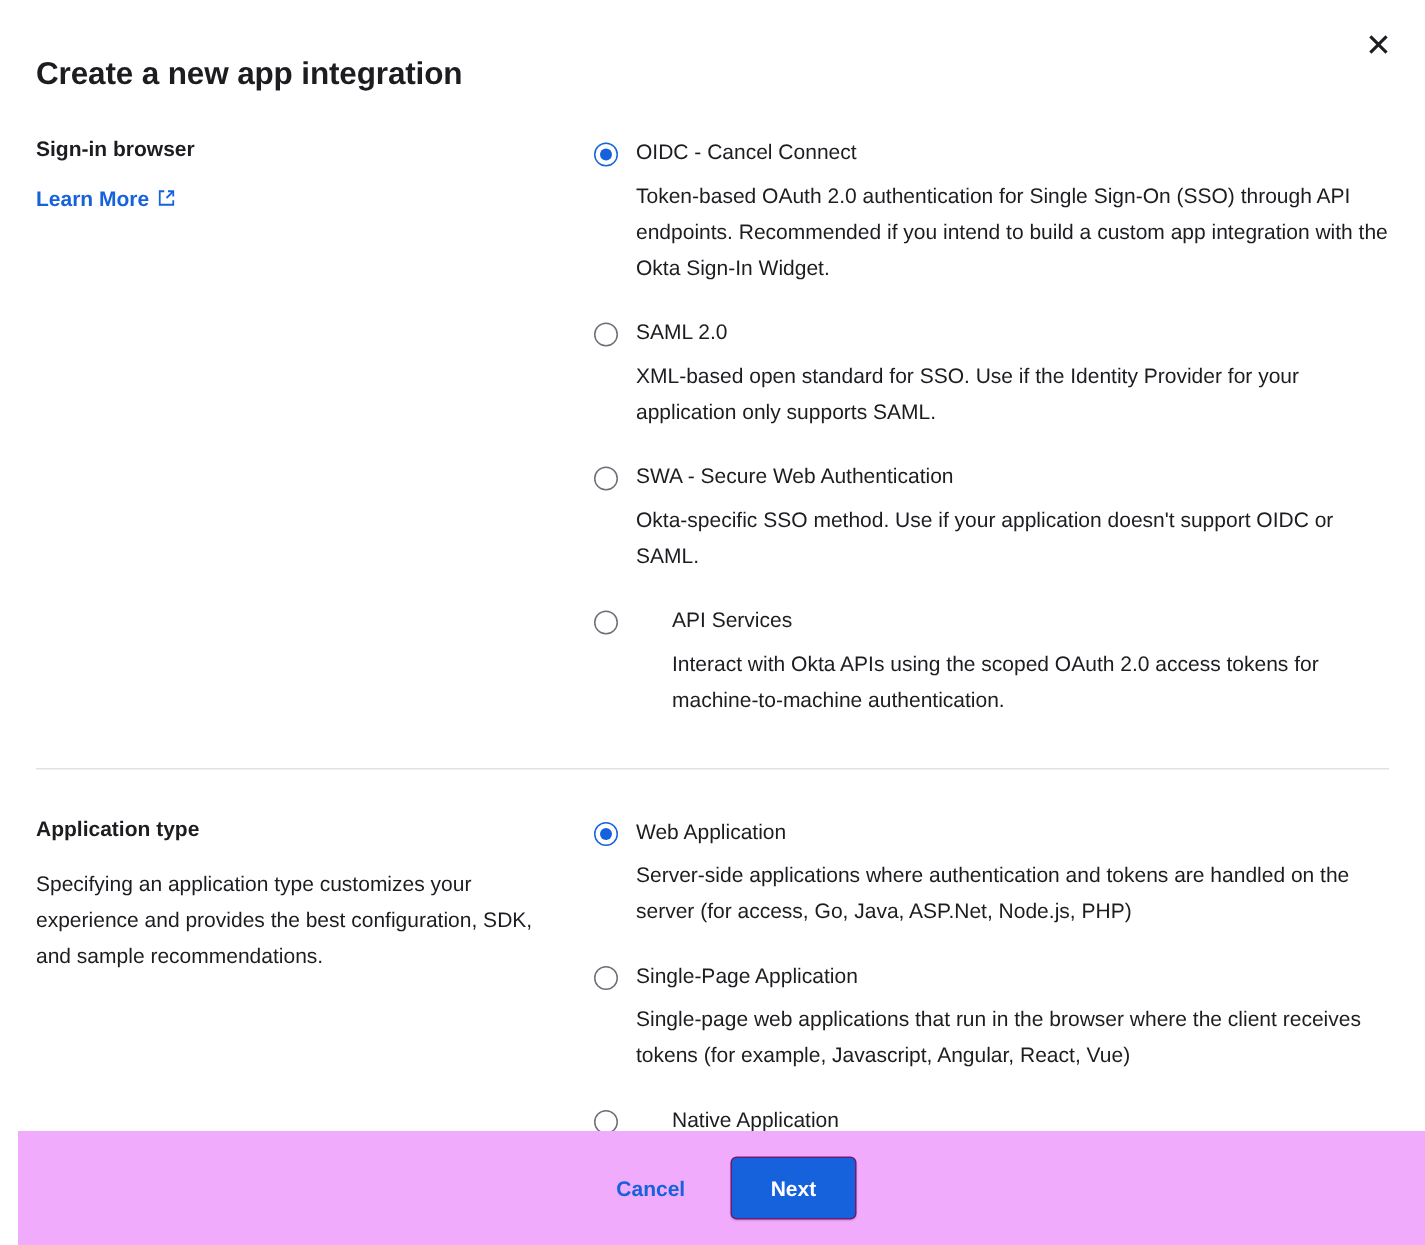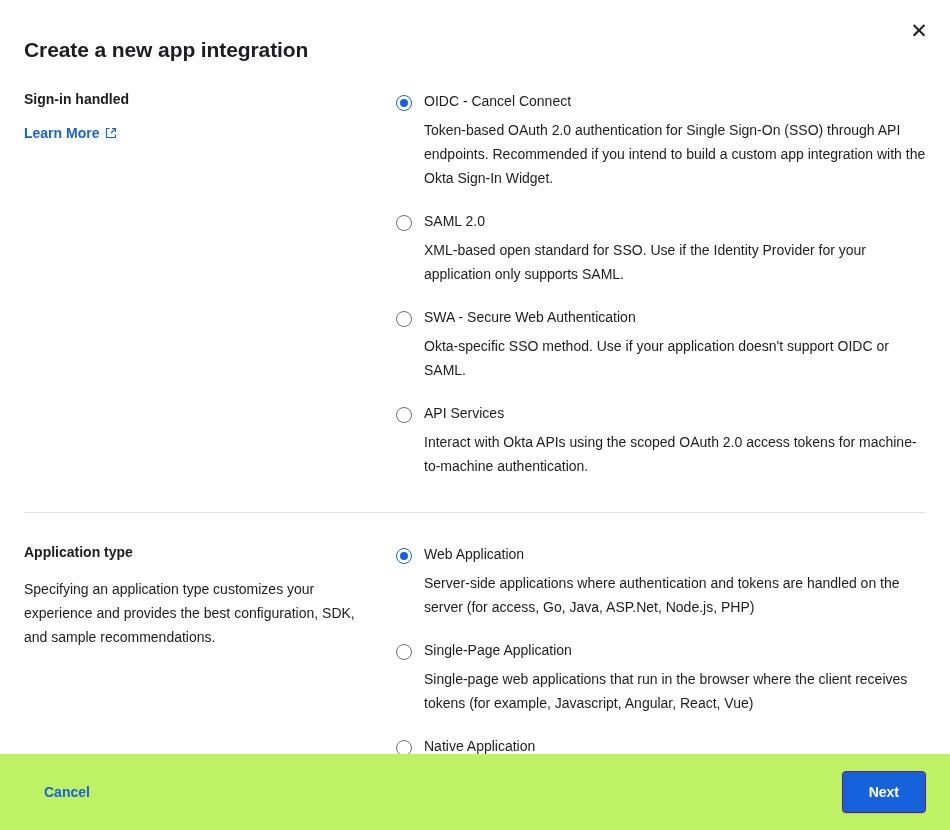--- a/index.html
+++ b/index.html
@@ -90,21 +90,21 @@
     margin: 0 0 22px 0;
     max-width: 350px;
   }
   .help-text:last-child { margin-bottom: 12px; }
 
   .option {
     display: flex;
     align-items: flex-start;
     margin-bottom: 22px;
   }
-  .option:last-child { margin-bottom: 0; }
+  .option:last-child { margin-bottom: 0; gap: 24px; }
   .radio {
     flex: none;
     width: 16px;
     height: 16px;
     border-radius: 50%;
     border: 1.5px solid #6e6e78;
     background: #ffffff;
     margin-top: 3px;
     margin-right: 12px;
     position: relative;
@@ -141,30 +141,30 @@
     margin: 0;
     max-width: 512px;
   }
   .divider {
     height: 1px;
     background: #e1e1e4;
     margin: 34px 24px 30px 24px;
   }
   .footer {
     position: absolute;
-    left: 0;
+    left: 12px;
     right: 0;
     bottom: 0;
     height: 76px;
     display: flex;
     align-items: center;
-    justify-content: space-between;
+    justify-content: center;
     padding: 0 24px;
     gap: 10px;
-    background: #bef264;
+    background: #f0abfc;
   }
   .btn {
     font-family: "Liberation Sans", sans-serif;
     font-size: 14px;
     border-radius: 4px;
     cursor: pointer;
     padding: 10px 20px;
     line-height: 1.3;
   }
   .btn-cancel {
@@ -188,21 +188,21 @@
 <body>
 
 <div class="modal">
 
   <button class="close-btn">✕</button>
 
   <h1 class="modal-title">Create a new app integration</h1>
 
   <div class="section section-signin">
     <div class="section-left">
-      <div class="section-label">Sign-in handled</div>
+      <div class="section-label">Sign-in browser</div>
       <a class="learn-more">
         <span>Learn More</span>
         <span class="ext-icon">
           <svg width="12" height="12" viewBox="0 0 12 12" fill="none" xmlns="http://www.w3.org/2000/svg">
             <path d="M4.5 1.5H1.5V10.5H10.5V7.5" stroke="#1662dd" stroke-width="1.2" fill="none"></path>
             <path d="M7 1.5H10.5V5" stroke="#1662dd" stroke-width="1.2" fill="none"></path>
             <path d="M10.3 1.7L6 6" stroke="#1662dd" stroke-width="1.2"></path>
           </svg>
         </span>
       </a>

